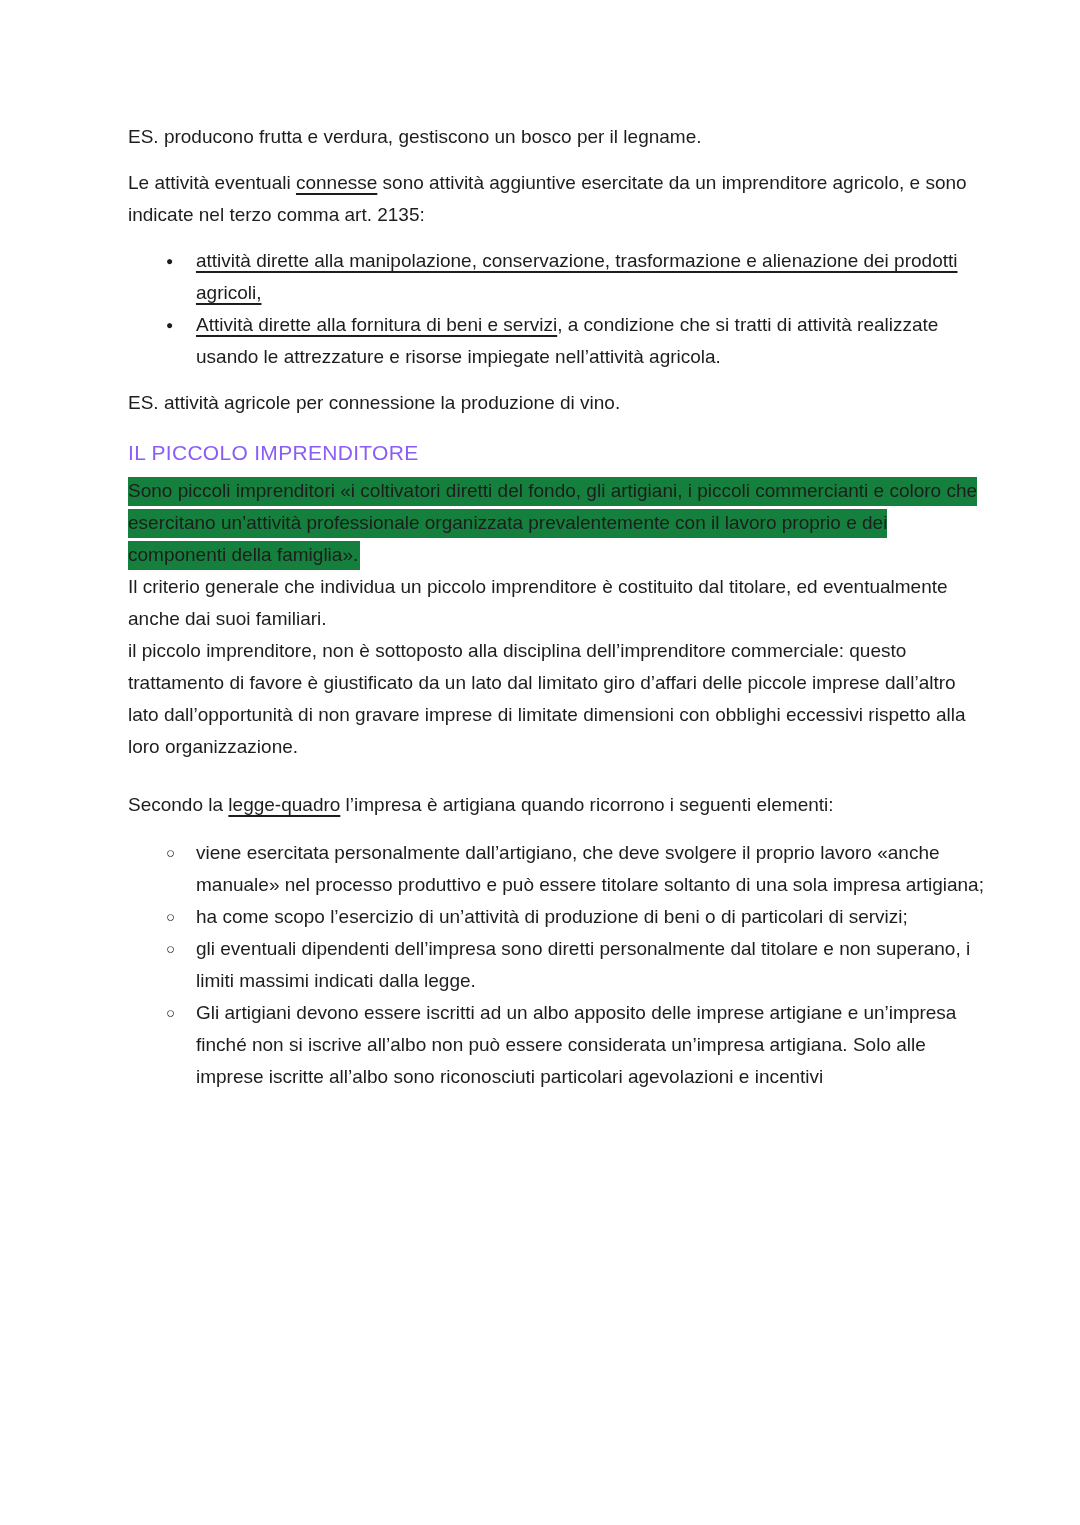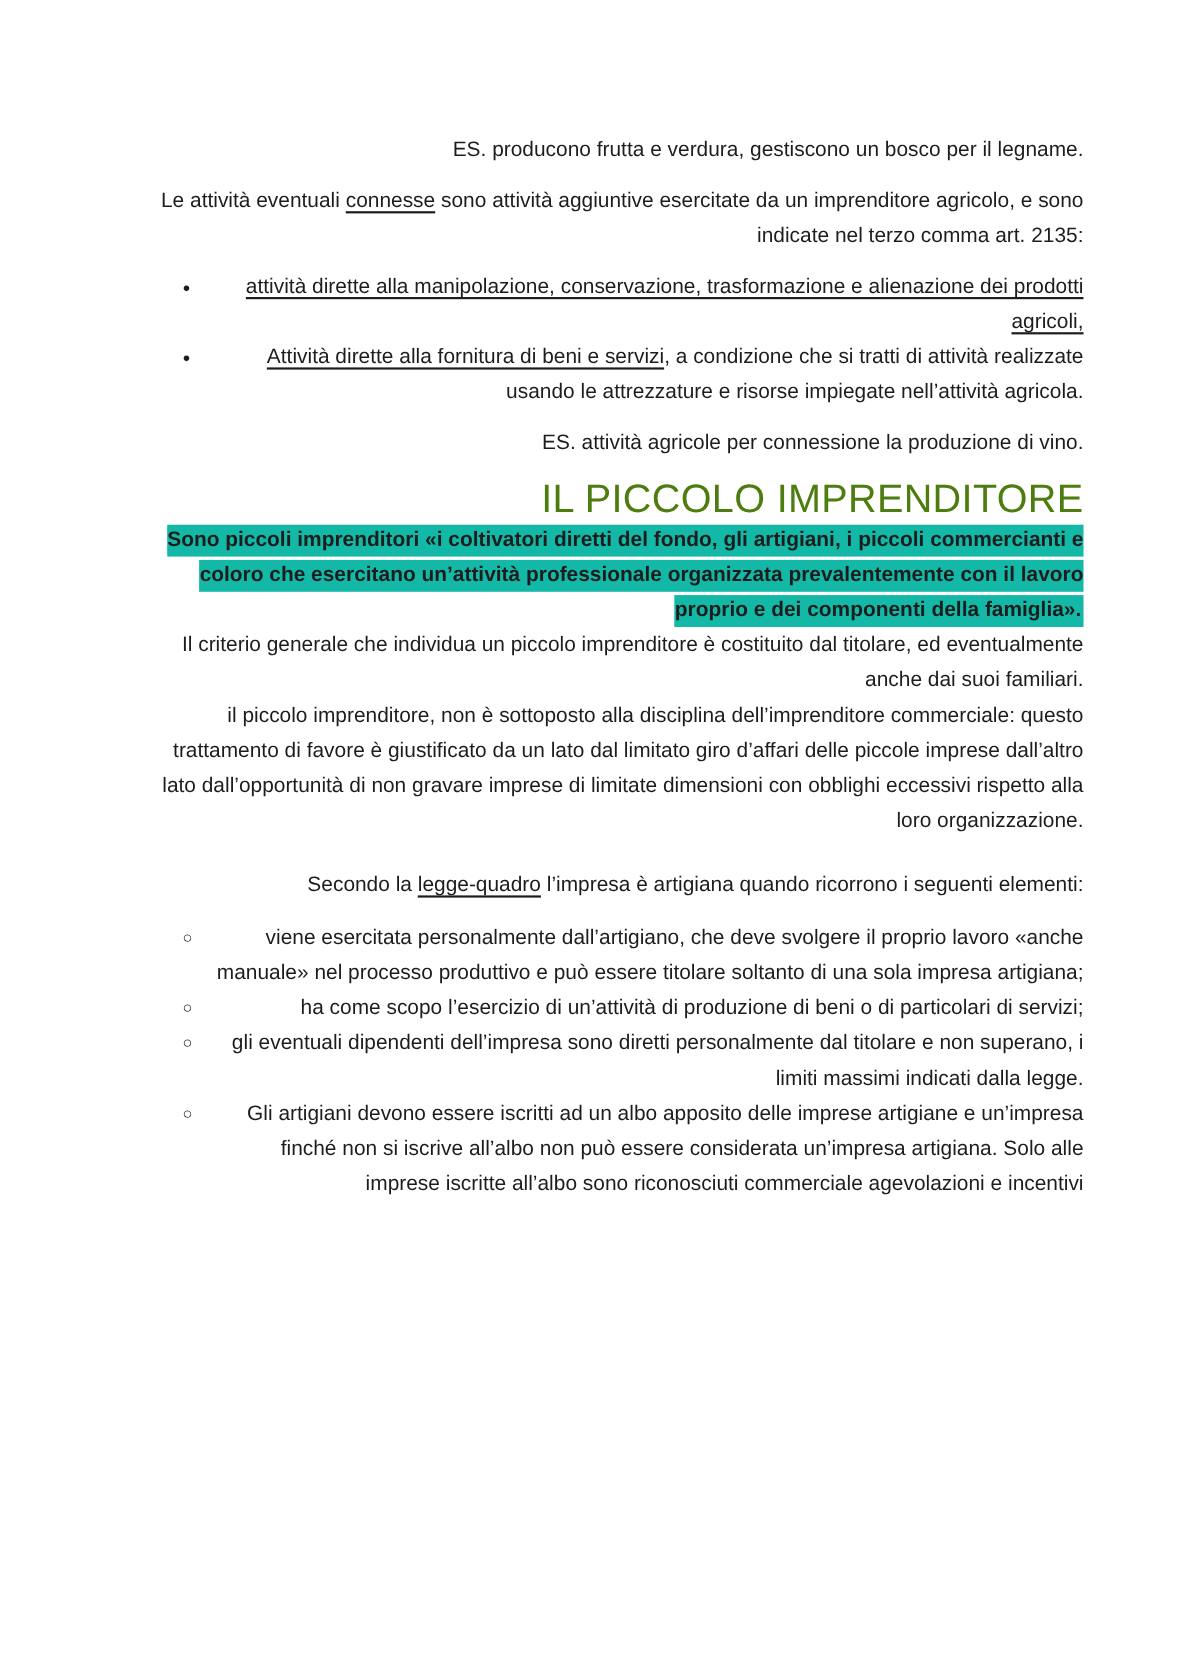--- a/index.html
+++ b/index.html
@@ -12,36 +12,35 @@
     width: 1080px;
     height: 1290px;
     box-sizing: border-box;
     background: #ffffff;
     padding: 121px 95px 0 128px;
     font-family: "Liberation Sans", "DejaVu Sans", sans-serif;
     font-size: 19px;
     line-height: 32px;
     color: #1d1d1d;
     overflow: hidden;
-    text-align: right;
   }
   p { margin: 0; }
   p.gap { margin-bottom: 14px; }
   .u {
     text-decoration: underline;
     text-decoration-thickness: 2px;
     text-underline-offset: 4px;
   }
   h2.heading {
     margin: 16px 0 4px 0;
-    font-size: 36px;
+    font-size: 21px;
     line-height: 36px;
     font-weight: normal;
     letter-spacing: 0.3px;
-    color: #4d7c0f;
+    color: #8b5cf6;
   }
   .hl {
     padding: 3px 2px 5px 0;
     
   }
   ul.doc-list {
     list-style: none;
     margin: 0 0 14px 0;
     padding: 0 0 0 68px;
   }
@@ -76,29 +75,29 @@
 
   <ul class="doc-list disc">
     <li><span class="u" data-bind="doc.bullets_connesse.0.underlined">attività dirette alla manipolazione, conservazione, trasformazione e alienazione dei prodotti agricoli,</span><span data-bind="doc.bullets_connesse.0.rest"></span></li>
     <li><span class="u" data-bind="doc.bullets_connesse.1.underlined">Attività dirette alla fornitura di beni e servizi</span><span data-bind="doc.bullets_connesse.1.rest">, a condizione che si tratti di attività realizzate usando le attrezzature e risorse impiegate nell’attività agricola.</span></li>
   </ul>
 
   <p class="gap" data-bind="doc.para_es_vino">ES. attività agricole per connessione la produzione di vino.</p>
 
   <h2 class="heading" data-bind="doc.heading">IL PICCOLO IMPRENDITORE</h2>
 
-  <p><span class="hl" data-bind="doc.highlight" style="background-color: #14b8a6; font-weight: bold;">Sono piccoli imprenditori «i coltivatori diretti del fondo, gli artigiani, i piccoli commercianti e coloro che esercitano un’attività professionale organizzata prevalentemente con il lavoro proprio e dei componenti della famiglia».</span></p>
+  <p><span class="hl" data-bind="doc.highlight" style="background-color: #15803d;">Sono piccoli imprenditori «i coltivatori diretti del fondo, gli artigiani, i piccoli commercianti e coloro che esercitano un’attività professionale organizzata prevalentemente con il lavoro proprio e dei componenti della famiglia».</span></p>
 
   <div class="block">
     <p data-bind="doc.body.0">Il criterio generale che individua un piccolo imprenditore è costituito dal titolare, ed eventualmente anche dai suoi familiari.</p>
     <p data-bind="doc.body.1">il piccolo imprenditore, non è sottoposto alla disciplina dell’imprenditore commerciale: questo trattamento di favore è giustificato da un lato dal limitato giro d’affari delle piccole imprese dall’altro lato dall’opportunità di non gravare imprese di limitate dimensioni con obblighi eccessivi rispetto alla loro organizzazione.</p>
   </div>
 
   <p class="para-secondo"><span data-bind="doc.para_legge.pre">Secondo la </span><span class="u" data-bind="doc.para_legge.underlined">legge-quadro</span><span data-bind="doc.para_legge.post"> l’impresa è artigiana quando ricorrono i seguenti elementi:</span></p>
 
   <ul class="doc-list circle">
     <li data-bind="doc.bullets_artigiana.0">viene esercitata personalmente dall’artigiano, che deve svolgere il proprio lavoro «anche manuale» nel processo produttivo e può essere titolare soltanto di una sola impresa artigiana;</li>
     <li data-bind="doc.bullets_artigiana.1">ha come scopo l’esercizio di un’attività di produzione di beni o di particolari di servizi;</li>
     <li data-bind="doc.bullets_artigiana.2">gli eventuali dipendenti dell’impresa sono diretti personalmente dal titolare e non superano, i limiti massimi indicati dalla legge.</li>
-    <li data-bind="doc.bullets_artigiana.3">Gli artigiani devono essere iscritti ad un albo apposito delle imprese artigiane e un’impresa finché non si iscrive all’albo non può essere considerata un’impresa artigiana. Solo alle imprese iscritte all’albo sono riconosciuti commerciale agevolazioni e incentivi</li>
+    <li data-bind="doc.bullets_artigiana.3">Gli artigiani devono essere iscritti ad un albo apposito delle imprese artigiane e un’impresa finché non si iscrive all’albo non può essere considerata un’impresa artigiana. Solo alle imprese iscritte all’albo sono riconosciuti particolari agevolazioni e incentivi</li>
   </ul>
 
 </div>
 
 </body></html>

